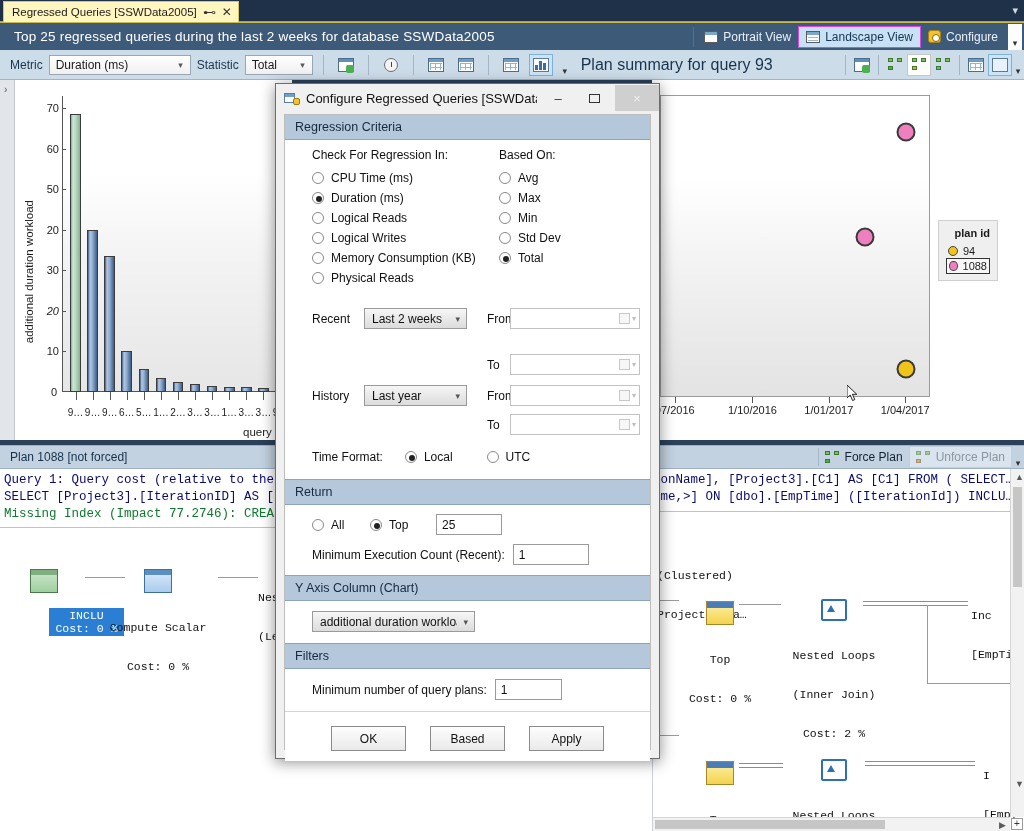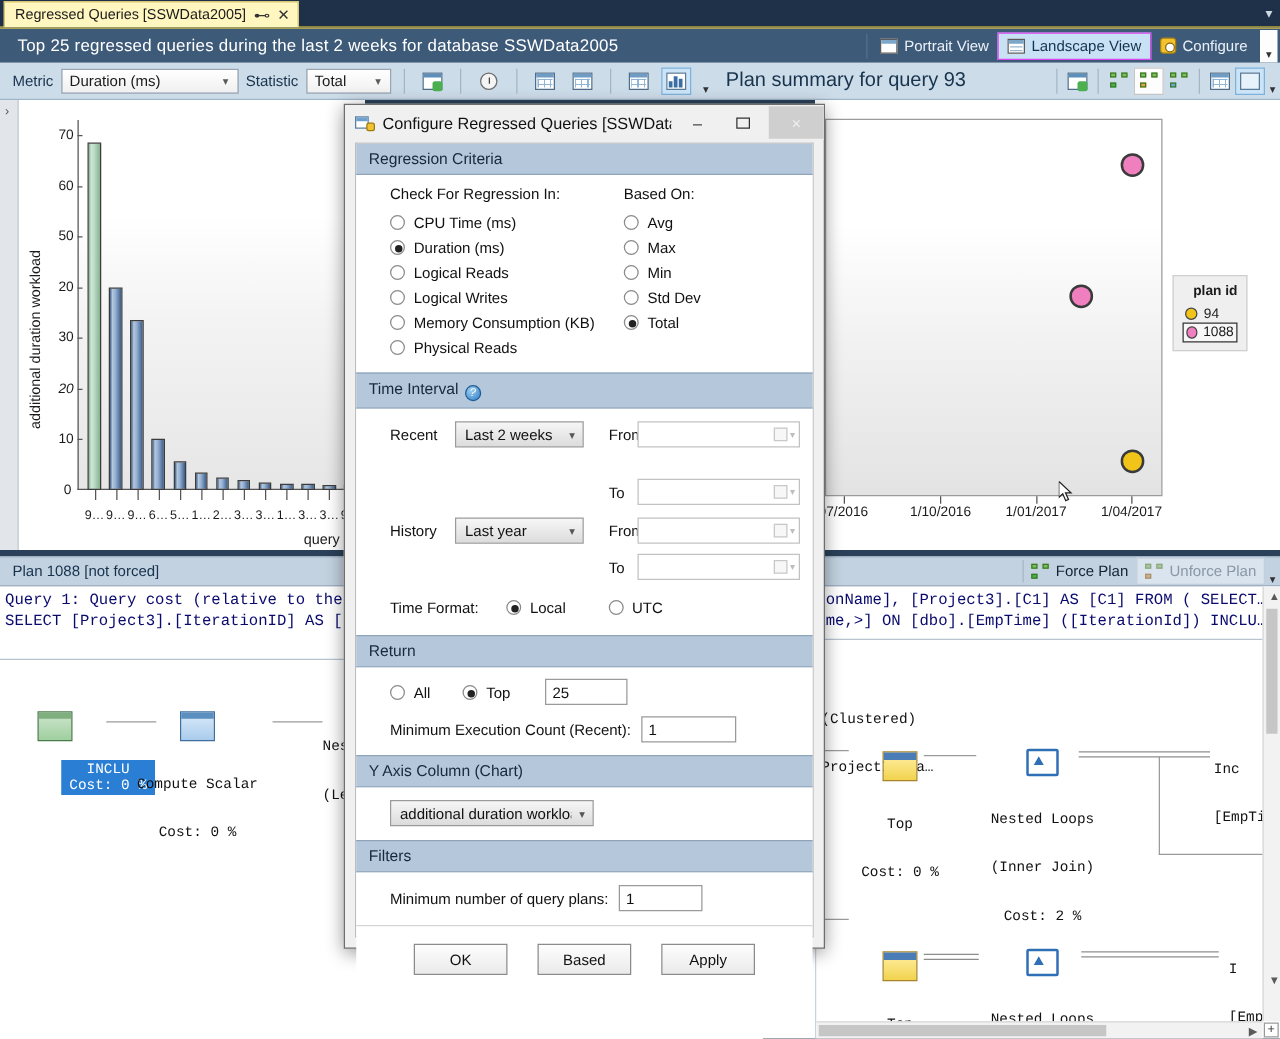--- a/index.html
+++ b/index.html
@@ -482,20 +482,21 @@
           <i style="left:0;top:8px;background:#cbb08a;border-color:#a8916f"></i>
       </span>
       <span>Unforce Plan</span>
     </div>
     <div class="tb-overflow">▾</div>
   </div>
 
   <div class="bl-body">
     <div class="sqlline" style="top:4px">Query 1: Query cost (relative to the</div>
     <div class="sqlline" style="top:21px">SELECT [Project3].[IterationID] AS [</div>
+    <div class="sqlline green" style="top:38px">Missing Index (Impact 77.2746): CREA</div>
     <div class="sqlsep" style="top:58px"></div>
 
     <div class="plannode" style="left:8px; top:74px; width:72px;">
       <div class="nodeicon ni-table"></div>
       <div class="sel-node"><span>INCLU</span><br><span>Cost: 0 %</span></div>
     </div>
     <div class="arrowline" style="left:85px; top:108px; width:40px;"></div>
     <div class="plannode" style="left:103px; top:74px; width:110px;">
       <div class="nodeicon ni-blue"></div>
       <div>Compute Scalar</div>
@@ -638,23 +639,20 @@
                 </div>
                 <div class="radio-row" style="padding-left: 18px;">
                   <span class="rdo on"></span>
                   <span>Total</span>
                 </div>
               </div>
           </div>
         </div>
       </div>
 
-      <div class="grp-head">
-        <span>Time Interval</span><span class="help-ico">?</span>
-      </div>
       <div class="grp-body" style="padding:10px 0 12px 0">
         <div style="display:flex;align-items:center;padding:0 10px 0 27px;margin-bottom:25px;">
           <span class="fld-label" style="width:52px">Recent</span>
           <div class="combo" style="width:103px">
             <span class="cv">Last 2 weeks</span>
             <span class="ca">▾</span>
           </div>
           <span class="fld-label" style="width:43px;padding-left:20px">From</span>
           <div class="dtbox" style="width:130px">
             <span class="cal"></span>

